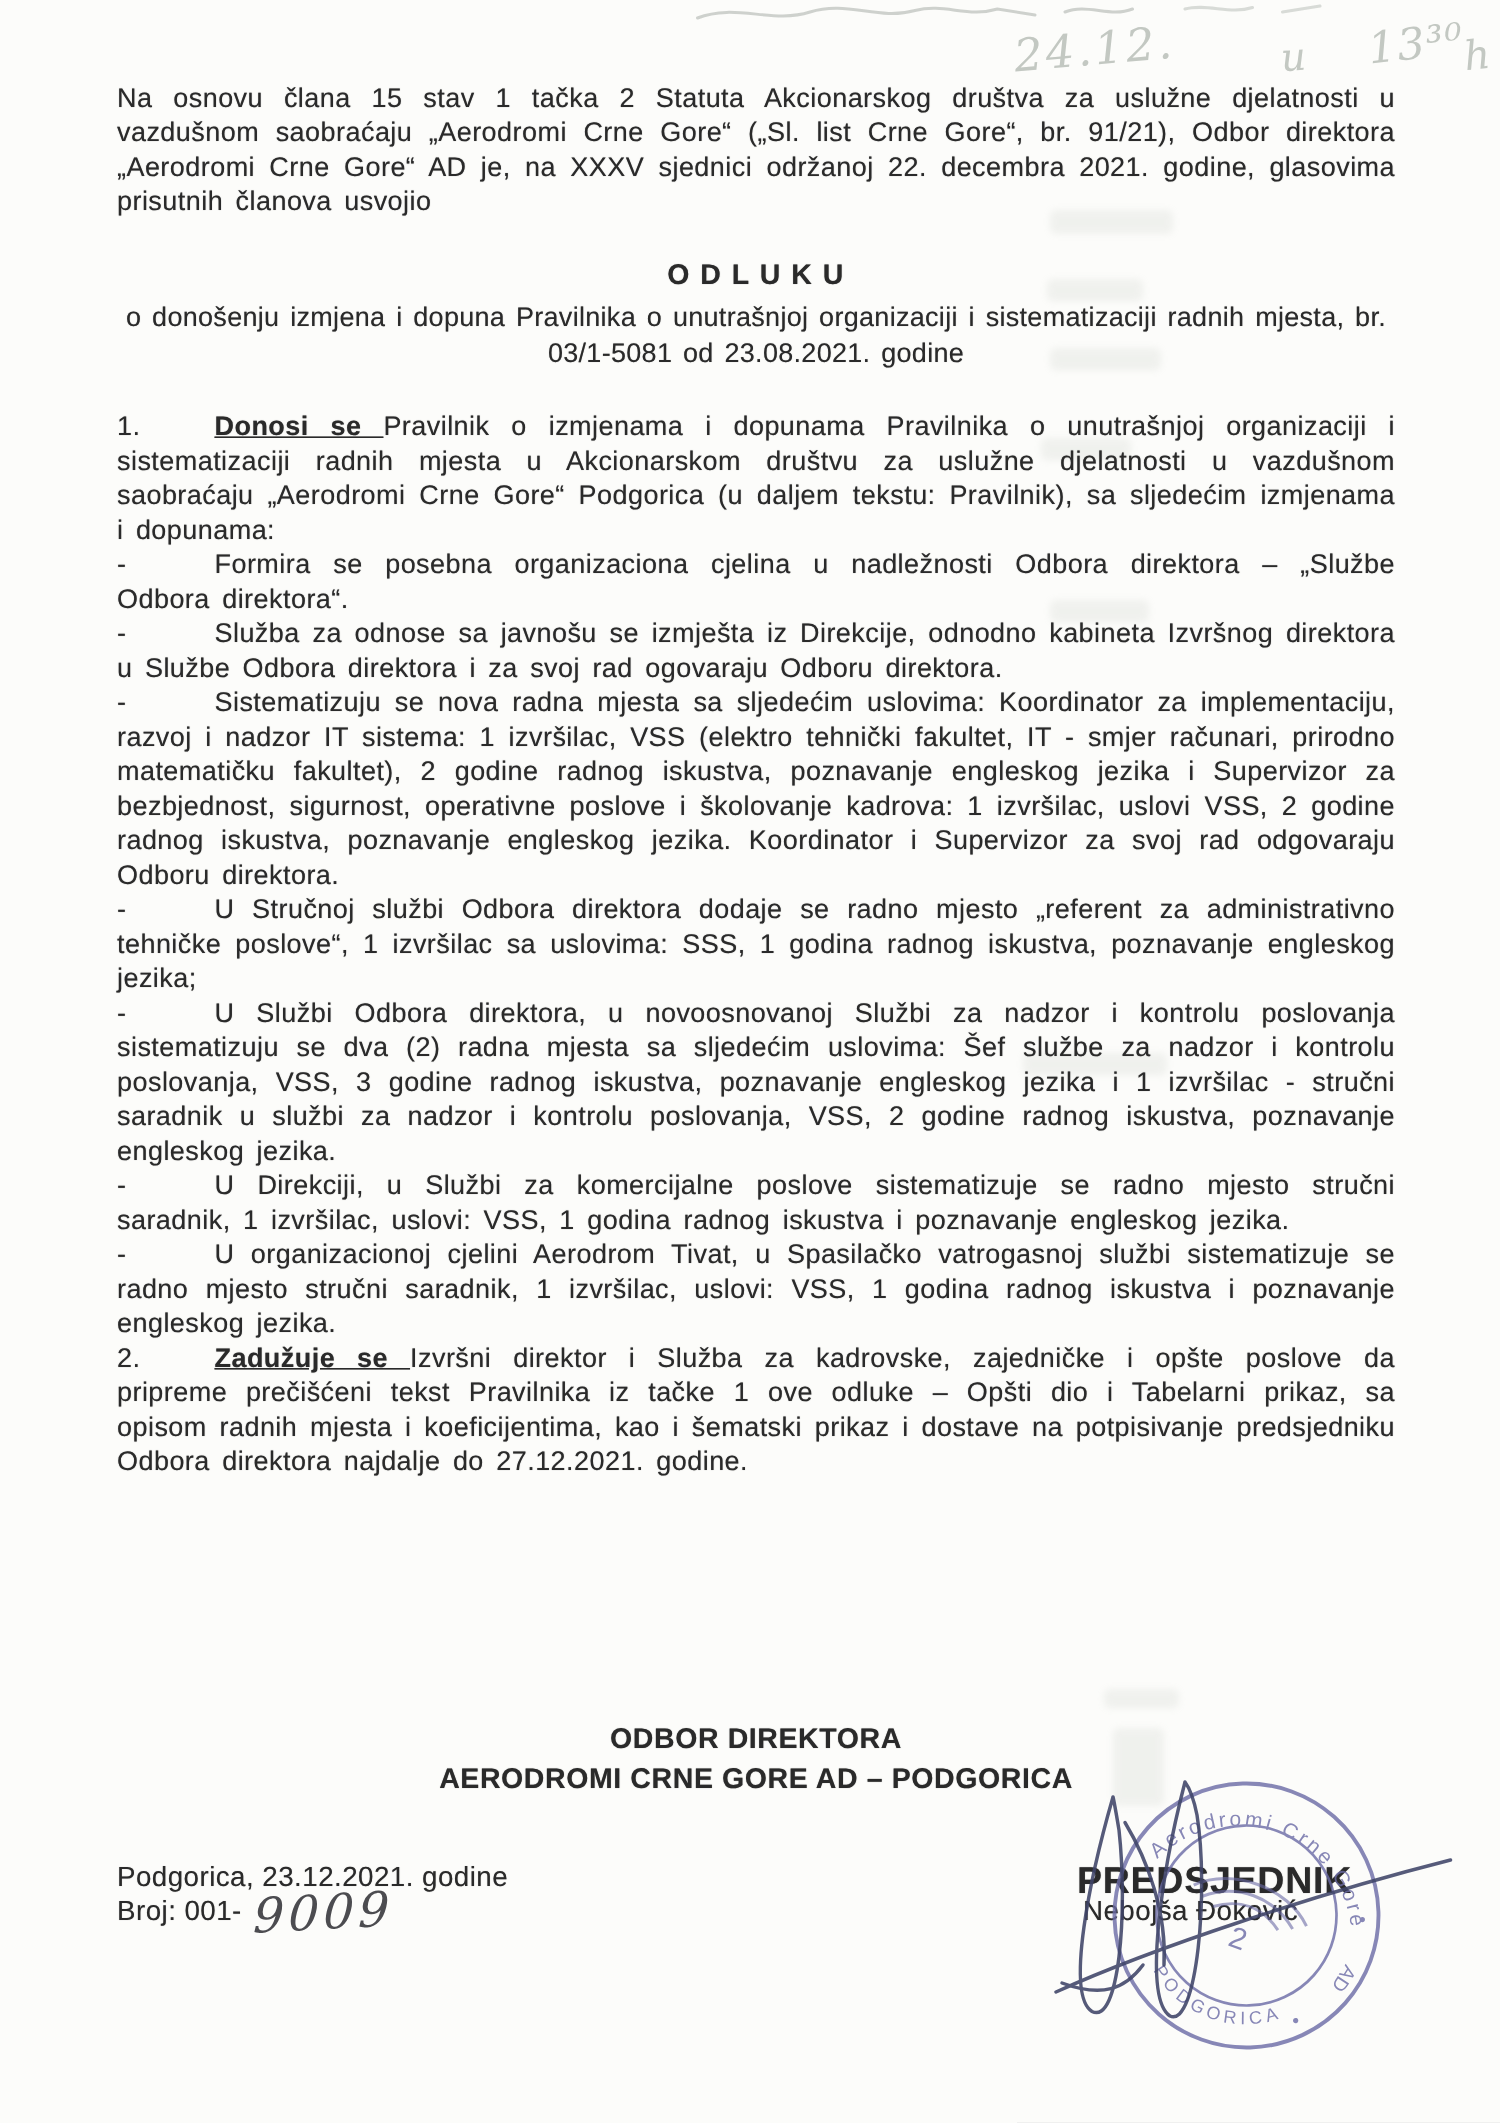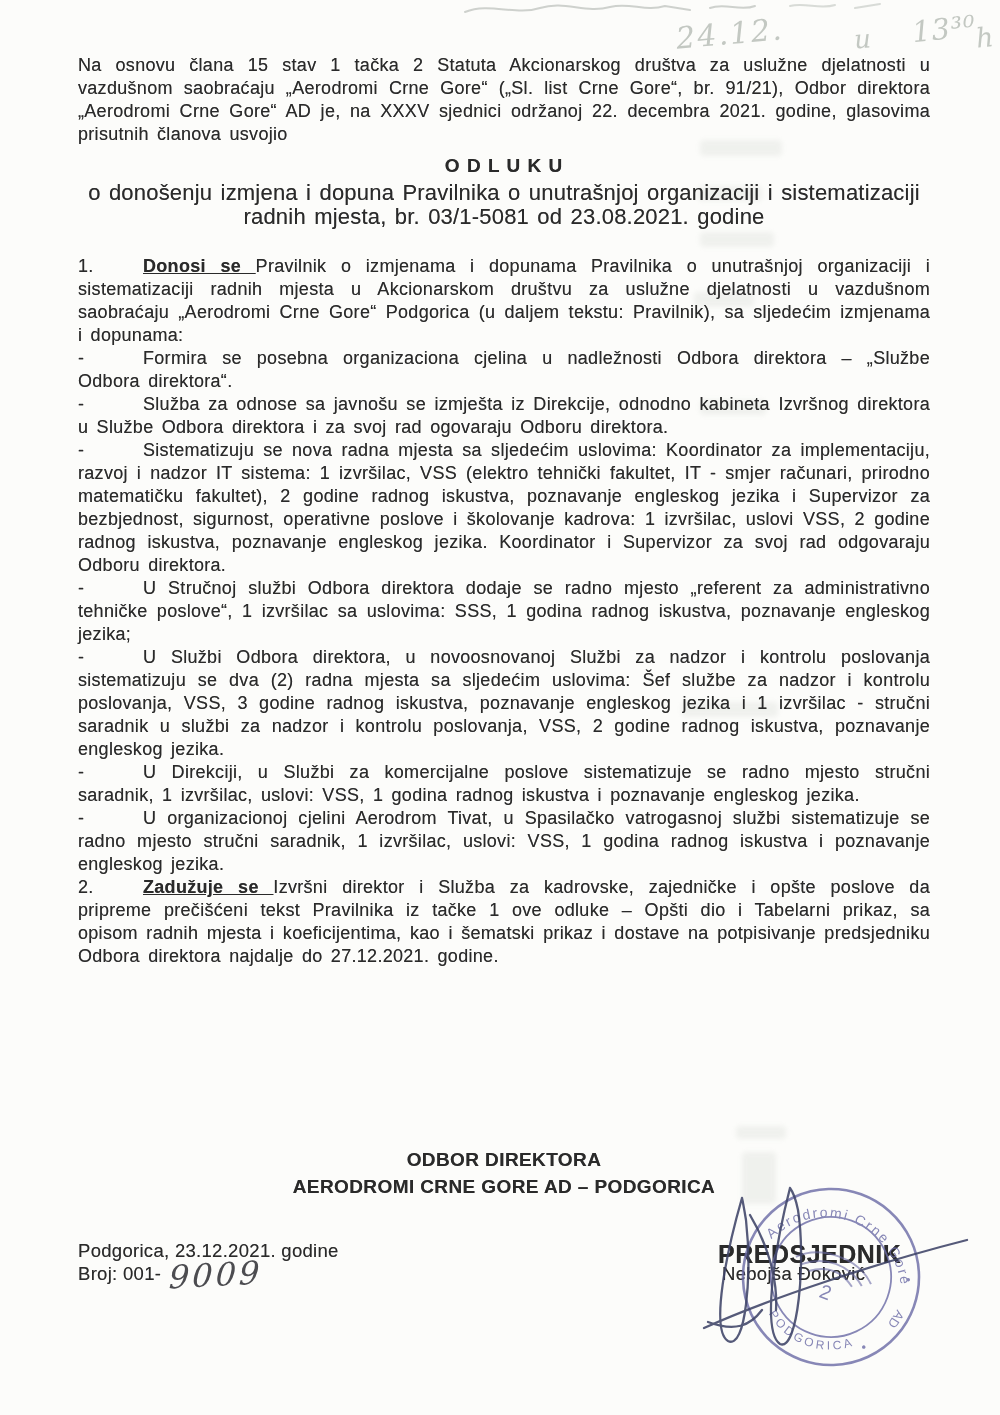--- a/index.html
+++ b/index.html
@@ -8,29 +8,29 @@
     background:#fcfcfa;overflow:hidden;
     font-family:"Liberation Sans",sans-serif;color:#2a2a2a;
   }
   
   .content{position:absolute;left:78px;top:54px;width:852px;}
   .para{
     margin:0;text-align:justify;
     font-size:18px;line-height:23px;letter-spacing:.3px;word-spacing:3px;
     text-shadow:0 0 .6px rgba(40,40,40,.55);
   }
-  .intro{margin-bottom:8px;}
+  .intro{margin-bottom:26px;}
   .doc-title{
     margin:0 0 3px 0;text-align:center;font-weight:bold;
     font-size:19px;line-height:24px;letter-spacing:1px;
     text-shadow:0 0 .6px rgba(40,40,40,.6);
   }
   .doc-subtitle{
     margin:0 auto 26px auto;max-width:852px;text-align:center;
-    font-size:22px;line-height:24px;letter-spacing:.2px;word-spacing:2px;
+    font-size:18px;line-height:24px;letter-spacing:.2px;word-spacing:2px;
     text-shadow:0 0 .5px rgba(40,40,40,.5);
   }
   .marker{display:inline-block;width:65px;}
   .bullet-marker{letter-spacing:0;}
   .lead{font-weight:bold;text-decoration:underline;}
   
   .org-block{
     position:absolute;left:78px;top:1146px;width:852px;text-align:center;
     font-weight:bold;font-size:19px;line-height:27px;letter-spacing:.4px;
     text-shadow:0 0 .6px rgba(40,40,40,.6);

